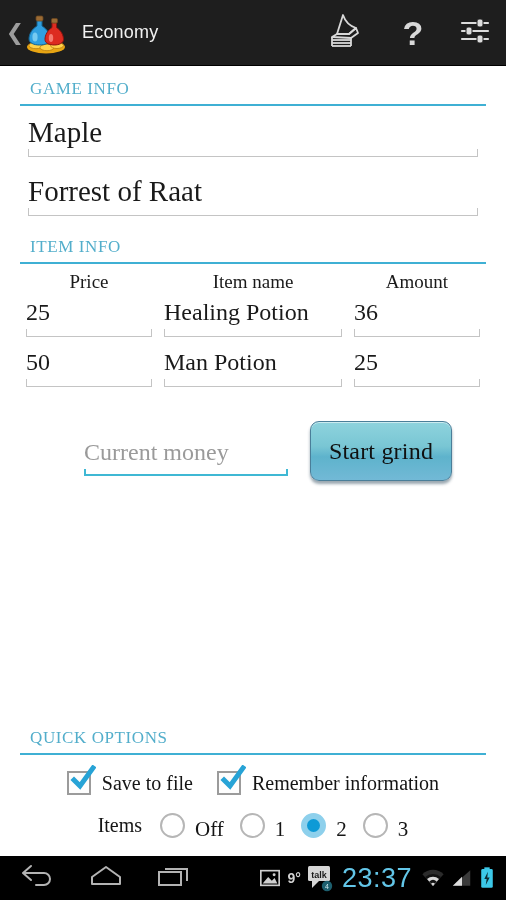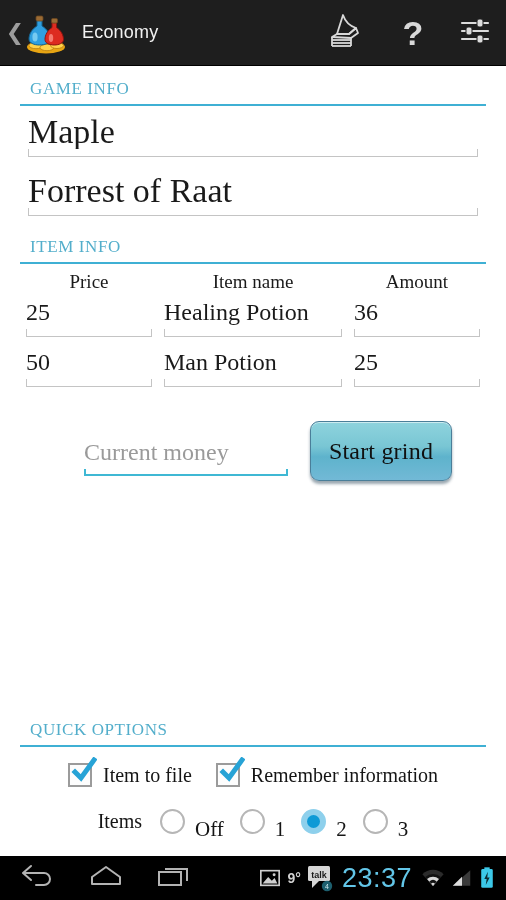--- a/index.html
+++ b/index.html
@@ -104,21 +104,21 @@
     background: #3fb0d4;
     width: 100%;
   }
 
   
   .et {
     position: relative;
     padding: 4px 8px 8px 8px;
   }
   .et-text {
-    font-size: 34px;
+    font-size: 29px;
     color: #1a1a1a;
     white-space: nowrap;
     overflow: hidden;
     line-height: 30px;
     height: 32px;
   }
   .et-text.placeholder { color: #9a9a9a; }
   .et-text .misspelled {
     border-bottom: 1px solid #22c55e;
     padding-bottom: 1px;
@@ -253,21 +253,21 @@
     content: "";
     position: absolute;
     left: 4px; top: 4px;
     width: 13px; height: 13px;
     border-radius: 50%;
     background: #0e9ad6;
   }
   .radio-label {
     font-size: 21px;
     color: #151515;
-    margin: 16px 16px 0 10px;
+    margin: 8px 16px 0 10px;
   }
   .radio-label:last-child { margin-right: 0; }
 
   
   .sys-bar {
     height: 44px;
     background: #000000;
     display: flex;
     align-items: center;
     flex: 0 0 auto;
@@ -465,21 +465,21 @@
       <div class="section-rule"></div>
 
       <div class="opt-row">
         <div class="cbox">
           <span class="tick">
             <svg viewBox="0 0 26 26" width="26" height="26">
               <path d="M4 15 L10 21 L23 3" fill="none" stroke="#27a3d6" stroke-width="5" stroke-linecap="square" stroke-linejoin="miter"></path>
             </svg>
           </span>
         </div>
-        <div class="opt-label">Item to file</div>
+        <div class="opt-label">Save to file</div>
 
         <div class="opt-gap"></div>
 
         <div class="cbox">
           <span class="tick">
             <svg viewBox="0 0 26 26" width="26" height="26">
               <path d="M4 15 L10 21 L23 3" fill="none" stroke="#27a3d6" stroke-width="5" stroke-linecap="square" stroke-linejoin="miter"></path>
             </svg>
           </span>
         </div>

